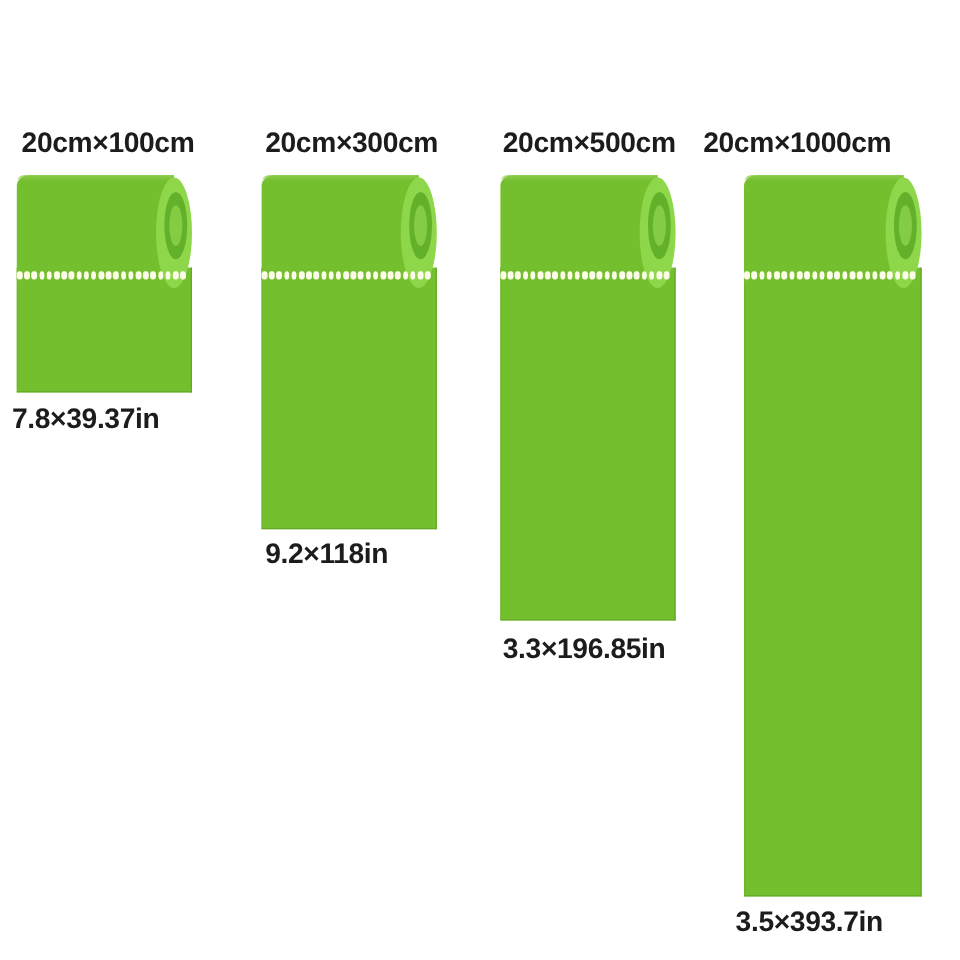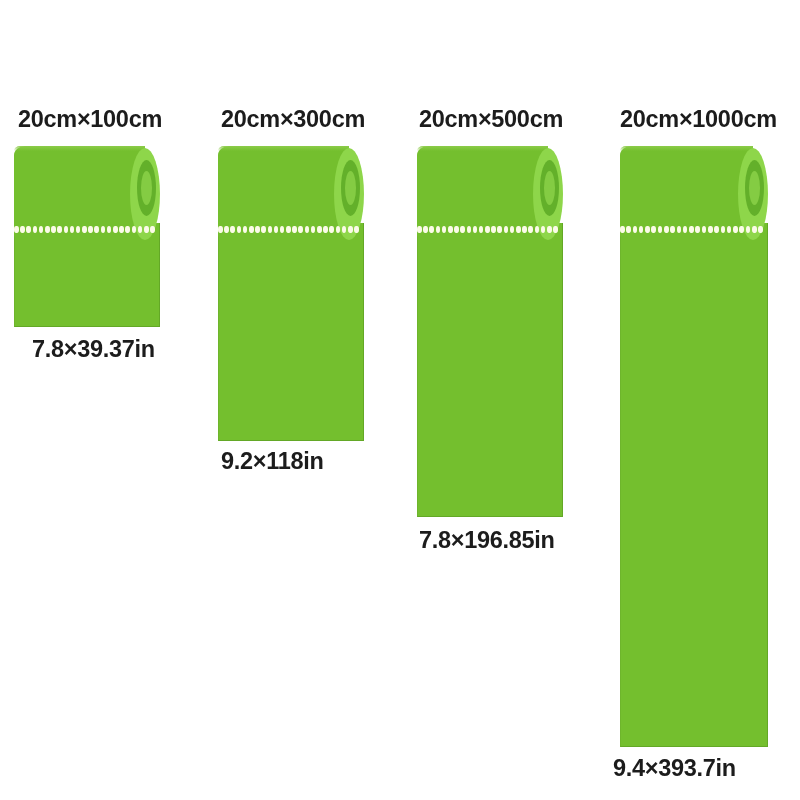--- a/index.html
+++ b/index.html
@@ -154,21 +154,21 @@
           <span class="perf-dot" style="width: 4.6px; height: 7px;"></span>
           <span class="perf-dot" style="width: 4.6px; height: 7px;"></span>
           <span class="perf-dot" style="width: 4.6px; height: 7px;"></span>
           <span class="perf-dot" style="width: 4.6px; height: 7px;"></span>
           <span class="perf-dot" style="width: 4.6px; height: 7px;"></span>
           <span class="perf-dot" style="width: 4.6px; height: 7px;"></span>
           <span class="perf-dot" style="width: 4.6px; height: 7px;"></span>
           <span class="perf-dot" style="width: 4.6px; height: 7px;"></span>
         </div>
       </div>
-      <div class="in-label" style="left: 32px; top: 336px;">7.8×39.37in</div>
+      <div class="in-label" style="left: 10px; top: 336px;">7.8×39.37in</div>
     </div>
     <div class="product-item">
       <div class="cm-label" style="left: 221px;">20cm×300cm</div>
       <div class="roll" style="left: 218px; top: 0px; width: 146px;">
         <div class="sheet" style="top: 223px; width: 144px; height: 217px;"></div>
         <div class="roll-body" style="top: 146px; width: 131px; height: 92px;"></div>
         <div class="roll-cap" style="left: 116px; top: 148px; width: 30px; height: 92px;"></div>
         <div class="roll-core-ring" style="left: 122.5px; top: 160px; width: 19px; height: 56px;"></div>
         <div class="roll-core-hole" style="left: 126.5px; top: 171px; width: 11px; height: 34px;"></div>
         <div class="perforation" style="top: 225px; width: 141px; height: 9px;">
@@ -226,24 +226,24 @@
           <span class="perf-dot" style="width: 4.6px; height: 7px;"></span>
           <span class="perf-dot" style="width: 4.6px; height: 7px;"></span>
           <span class="perf-dot" style="width: 4.6px; height: 7px;"></span>
           <span class="perf-dot" style="width: 4.6px; height: 7px;"></span>
           <span class="perf-dot" style="width: 4.6px; height: 7px;"></span>
           <span class="perf-dot" style="width: 4.6px; height: 7px;"></span>
           <span class="perf-dot" style="width: 4.6px; height: 7px;"></span>
           <span class="perf-dot" style="width: 4.6px; height: 7px;"></span>
         </div>
       </div>
-      <div class="in-label" style="left: 419px; top: 527px;">7.8×196.85in</div>
-    </div>
-    <div class="product-item">
-      <div class="cm-label" style="left: 586px; margin-left: 34px;">20cm×1000cm</div>
+      <div class="in-label" style="left: 419px; top: 527px;">3.3×196.85in</div>
+    </div>
+    <div class="product-item">
+      <div class="cm-label" style="left: 586px;">20cm×1000cm</div>
       <div class="roll" style="left: 620px; top: 0px; width: 148px;">
         <div class="sheet" style="top: 223px; width: 146px; height: 523px;"></div>
         <div class="roll-body" style="top: 146px; width: 133px; height: 92px;"></div>
         <div class="roll-cap" style="left: 118px; top: 148px; width: 30px; height: 92px;"></div>
         <div class="roll-core-ring" style="left: 124.5px; top: 160px; width: 19px; height: 56px;"></div>
         <div class="roll-core-hole" style="left: 128.5px; top: 171px; width: 11px; height: 34px;"></div>
         <div class="perforation" style="top: 225px; width: 143px; height: 9px;">
           <span class="perf-dot" style="width: 4.6px; height: 7px;"></span>
           <span class="perf-dot" style="width: 4.6px; height: 7px;"></span>
           <span class="perf-dot" style="width: 4.6px; height: 7px;"></span>
@@ -262,15 +262,15 @@
           <span class="perf-dot" style="width: 4.6px; height: 7px;"></span>
           <span class="perf-dot" style="width: 4.6px; height: 7px;"></span>
           <span class="perf-dot" style="width: 4.6px; height: 7px;"></span>
           <span class="perf-dot" style="width: 4.6px; height: 7px;"></span>
           <span class="perf-dot" style="width: 4.6px; height: 7px;"></span>
           <span class="perf-dot" style="width: 4.6px; height: 7px;"></span>
           <span class="perf-dot" style="width: 4.6px; height: 7px;"></span>
           <span class="perf-dot" style="width: 4.6px; height: 7px;"></span>
         </div>
       </div>
-      <div class="in-label" style="left: 613px; top: 755px;">9.4×393.7in</div>
+      <div class="in-label" style="left: 613px; top: 755px;">3.5×393.7in</div>
     </div>
   </div>
 
 </body></html>

